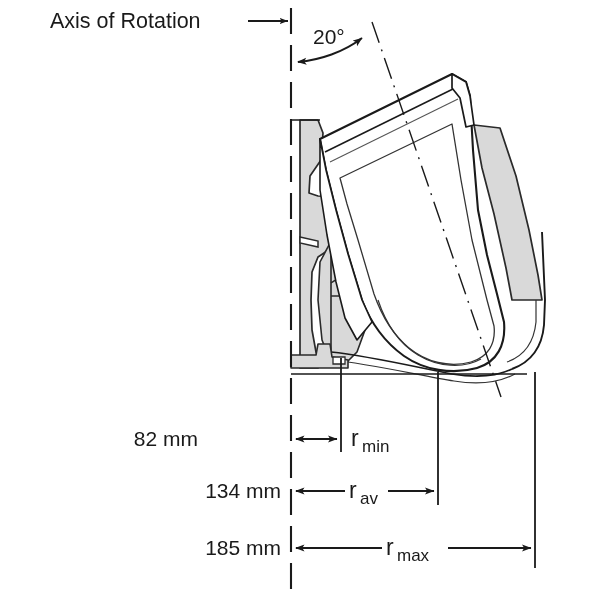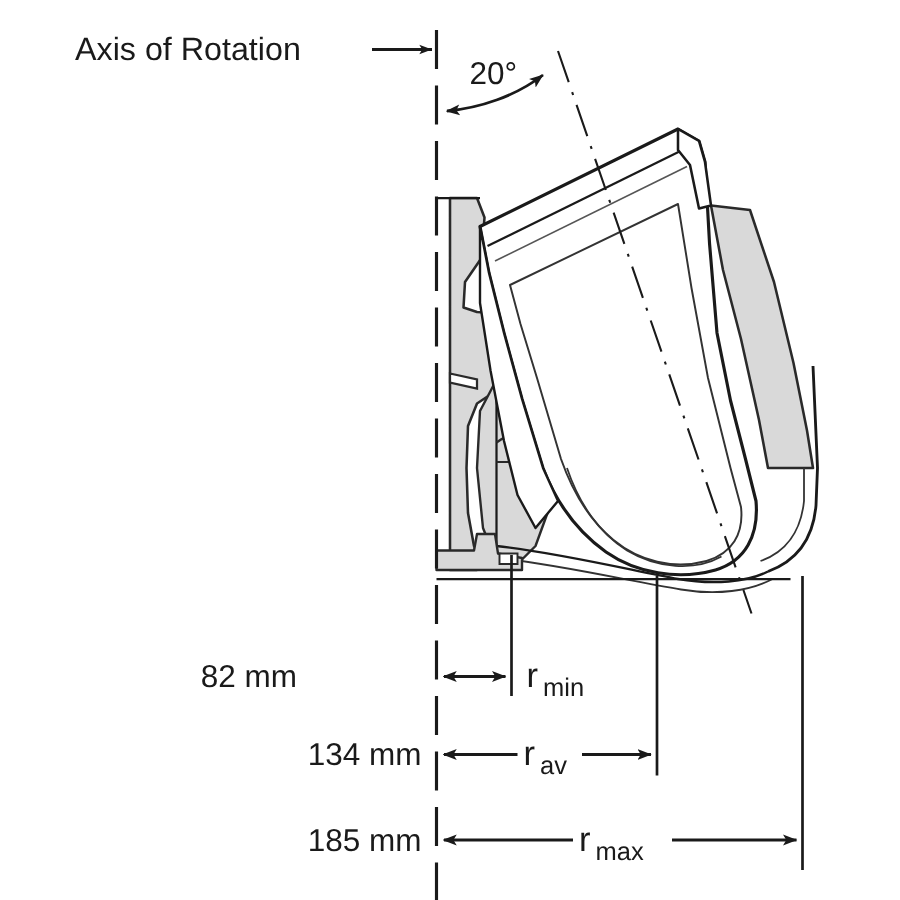--- a/index.html
+++ b/index.html
@@ -10,21 +10,21 @@
   body {
     width: 600px;
     height: 600px;
     font-family: "Liberation Sans", sans-serif;
     position: relative;
     overflow: hidden;
   }
   #diagram-root {
     position: absolute;
     left: 0;
-    top: 12px;
+    top: 0;
     width: 600px;
     height: 444px;
   }
   svg.figure {
     display: block;
     width: 600px;
     height: 600px;
   }
   .dim-text {
     font-family: "Liberation Sans", sans-serif;

